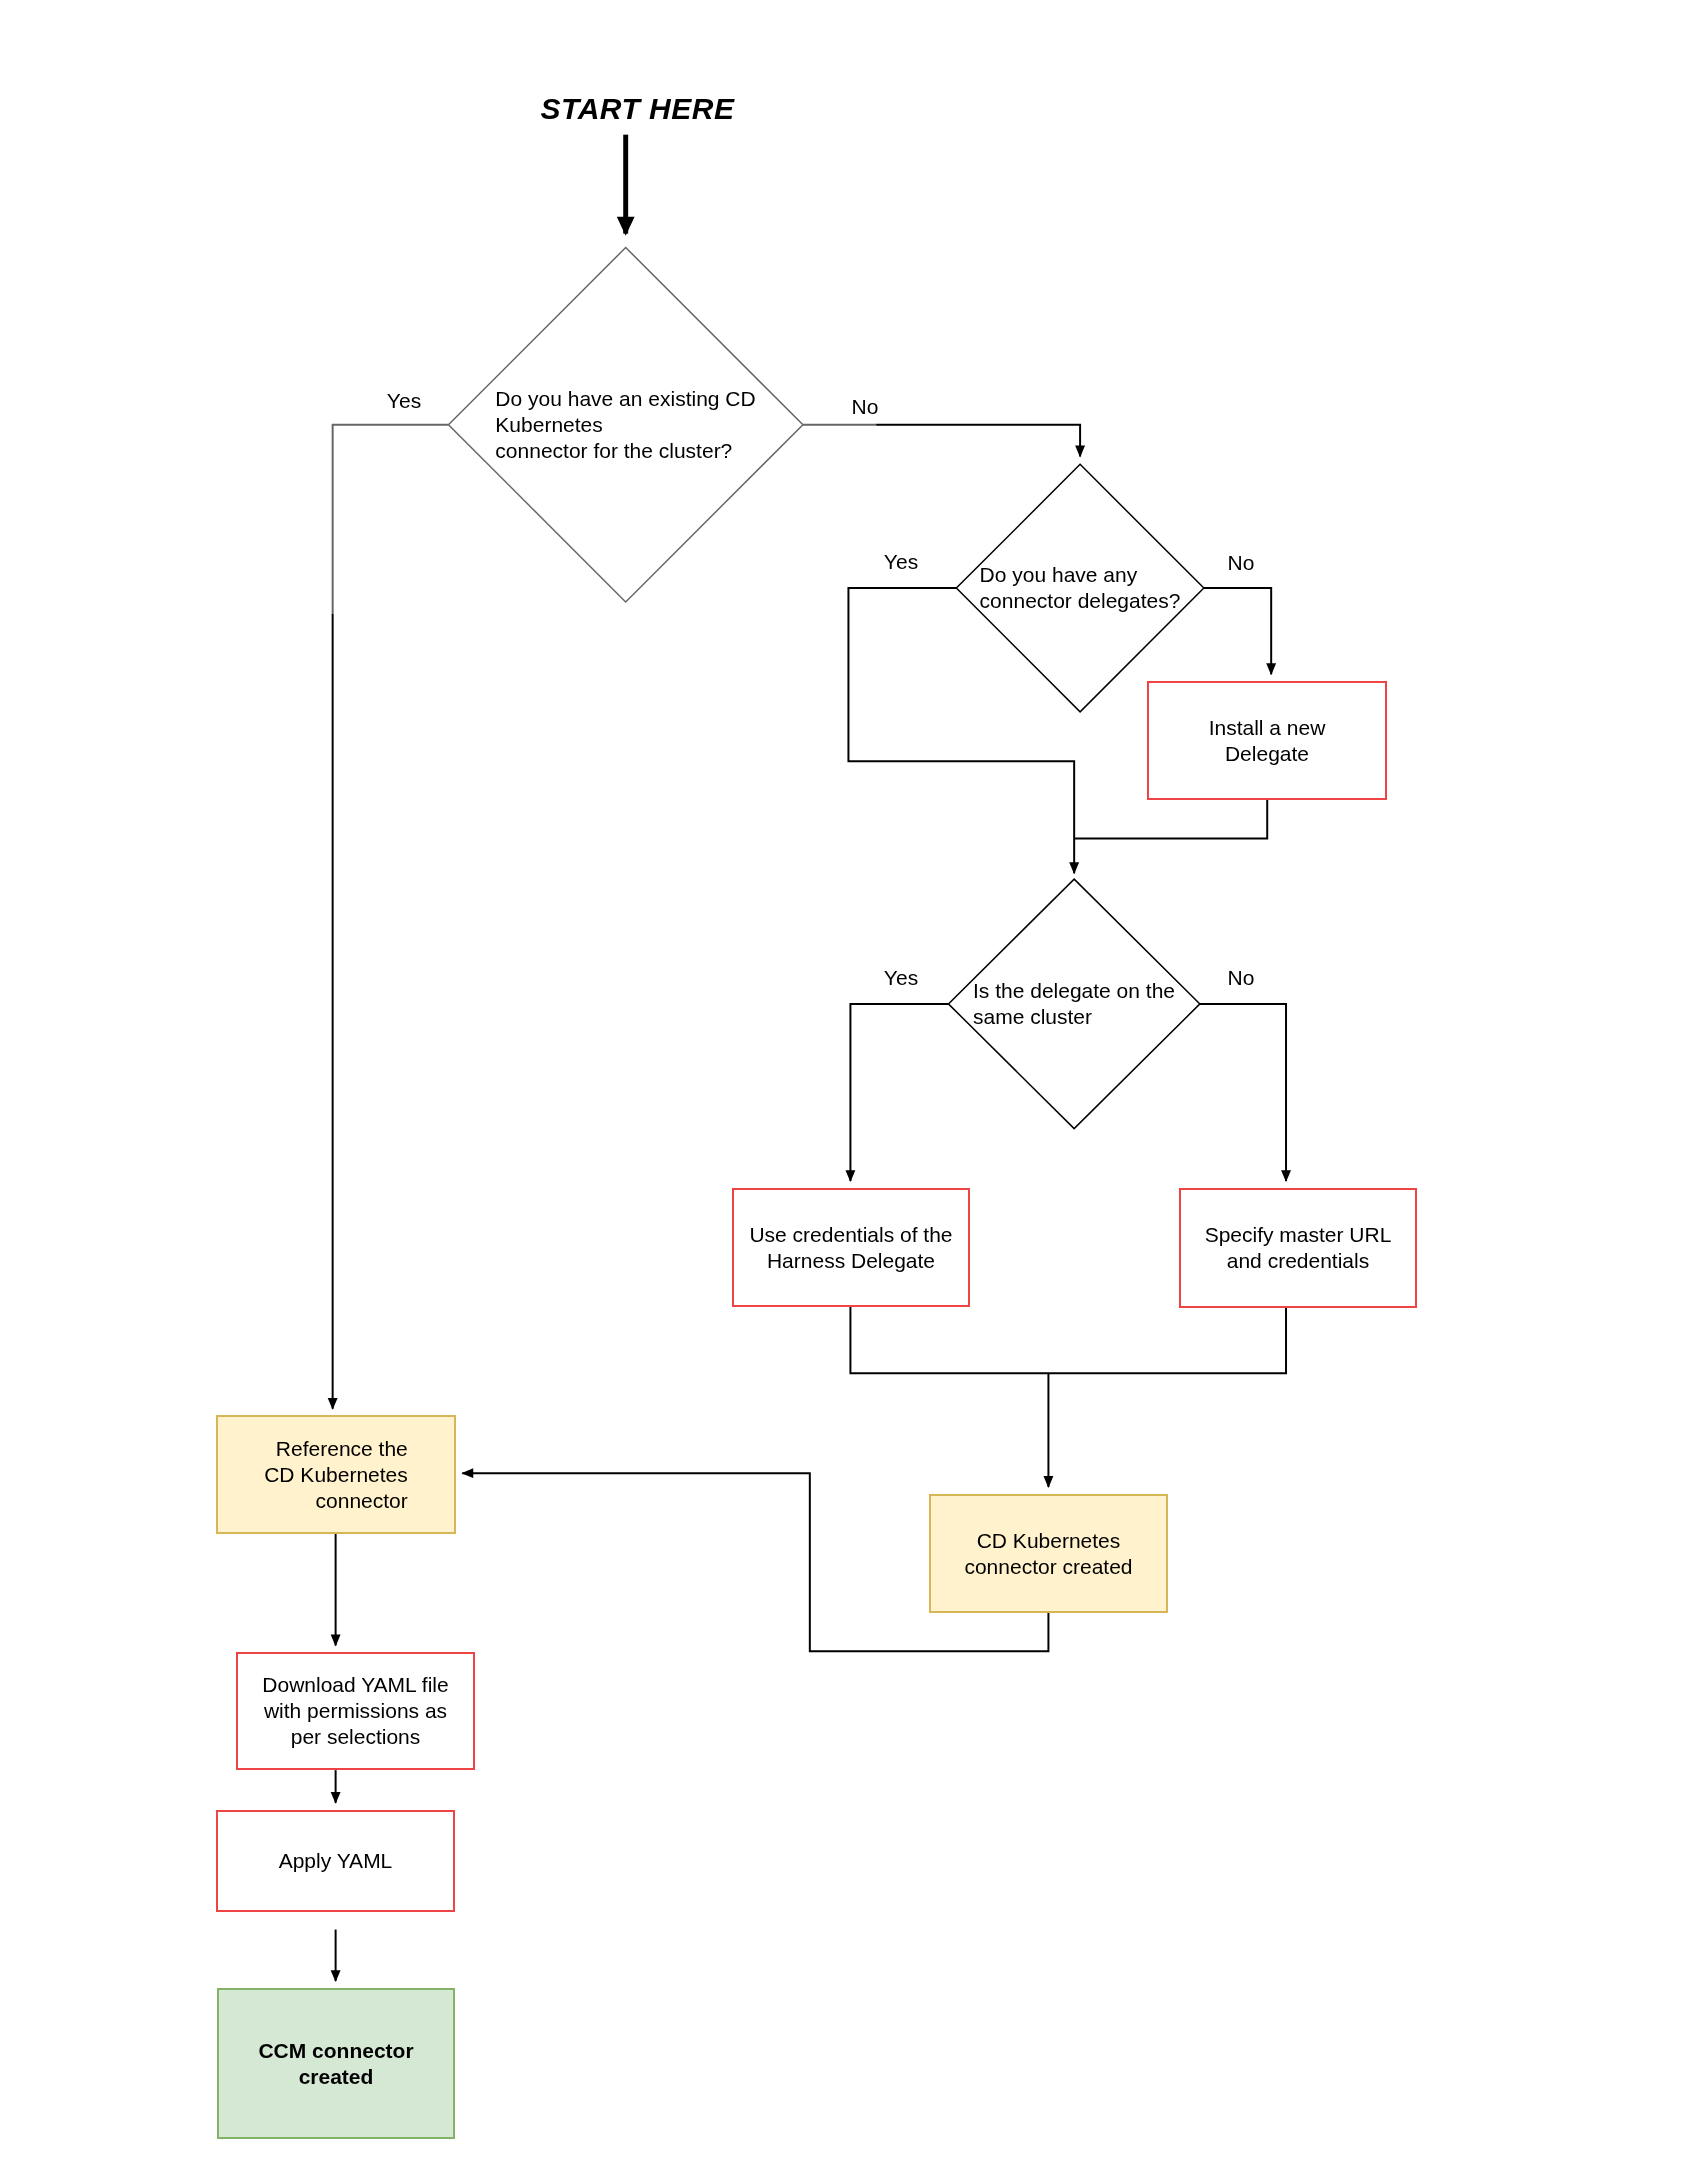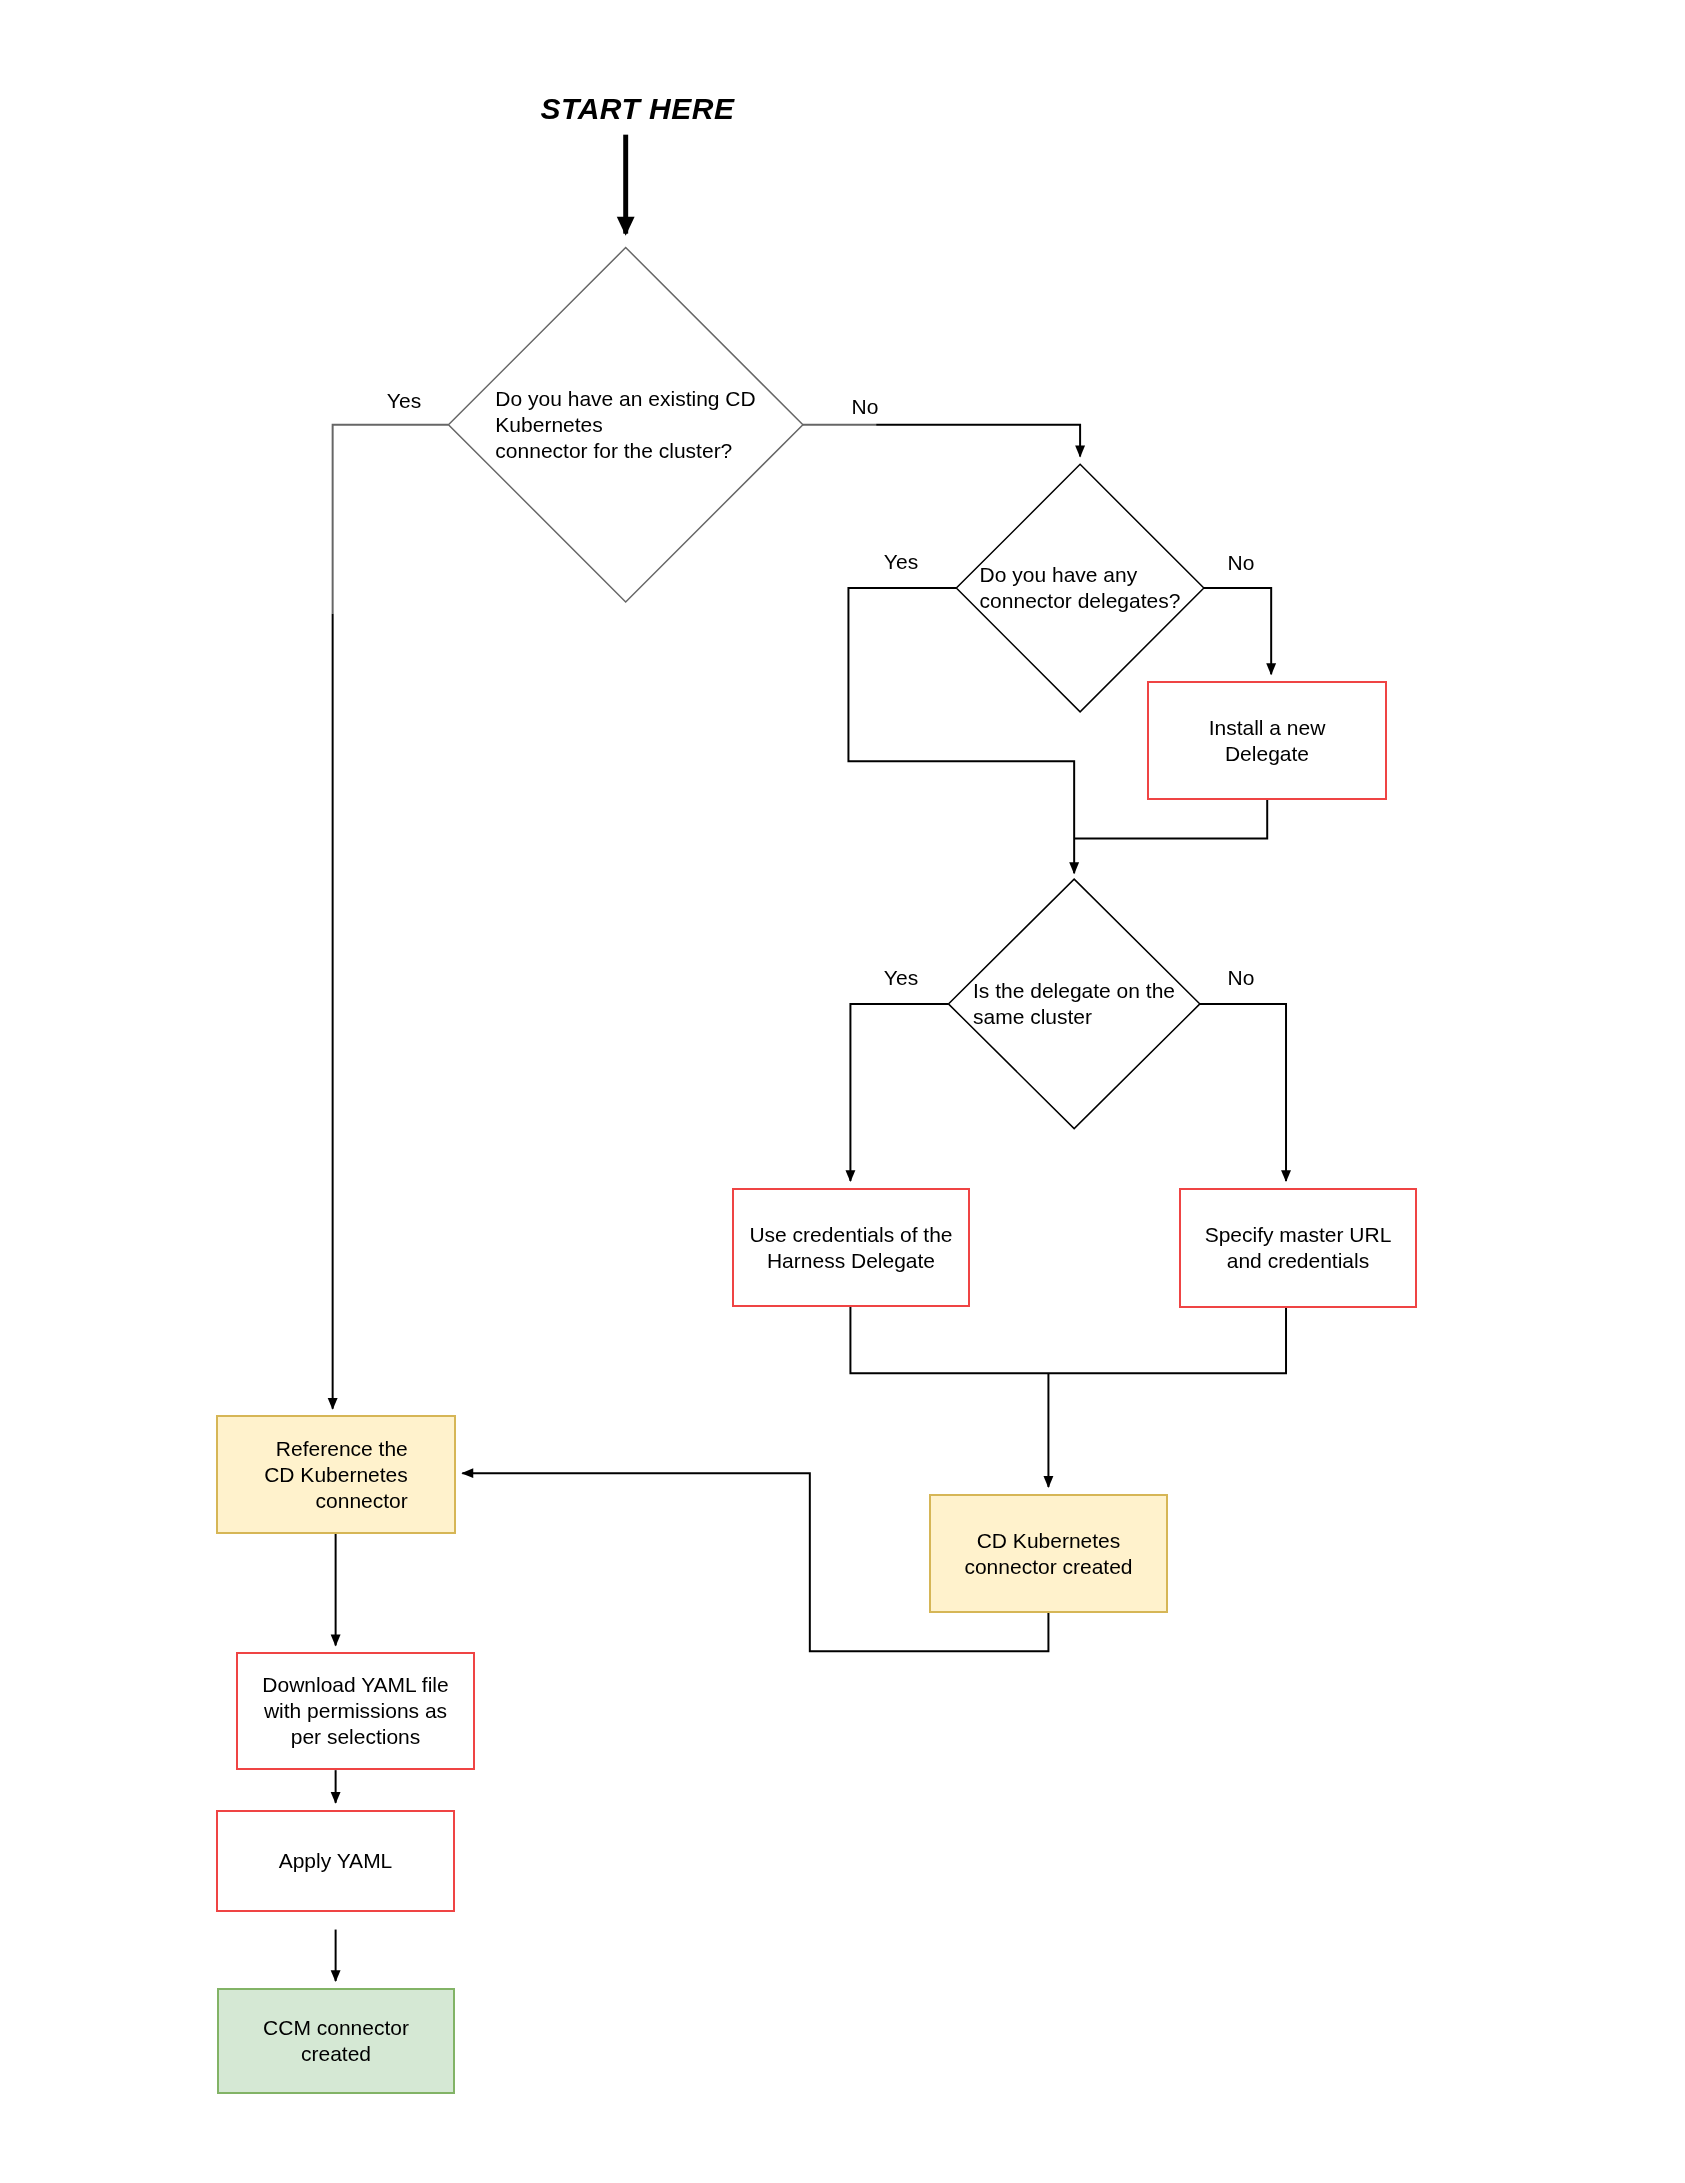--- a/index.html
+++ b/index.html
@@ -101,21 +101,21 @@
   <div class="node yellow" style="left:216px;top:1415px;width:240px;height:119px;text-align:right;">Reference the
 CD Kubernetes
 connector</div>
 
   <div class="node" style="left:216px;top:1652px;width:239px;height:118px;margin-left:20px;">Download YAML file
 with permissions as
 per selections</div>
 
   <div class="node" style="left:216px;top:1810px;width:239px;height:102px;">Apply YAML</div>
 
-  <div class="node green" style="left:217px;top:1988px;width:238px;height:106px;">CCM connector
+  <div class="node green" style="left:217px;top:1988px;width:238px;height:151px;font-weight:bold;">CCM connector
 created</div>
 
   <div class="lbl" style="left:404px;top:401px;">Yes</div>
   <div class="lbl" style="left:865px;top:407px;">No</div>
   <div class="lbl" style="left:901px;top:562px;">Yes</div>
   <div class="lbl" style="left:1241px;top:563px;">No</div>
   <div class="lbl" style="left:901px;top:978px;">Yes</div>
   <div class="lbl" style="left:1241px;top:978px;">No</div>
 
 </div>

